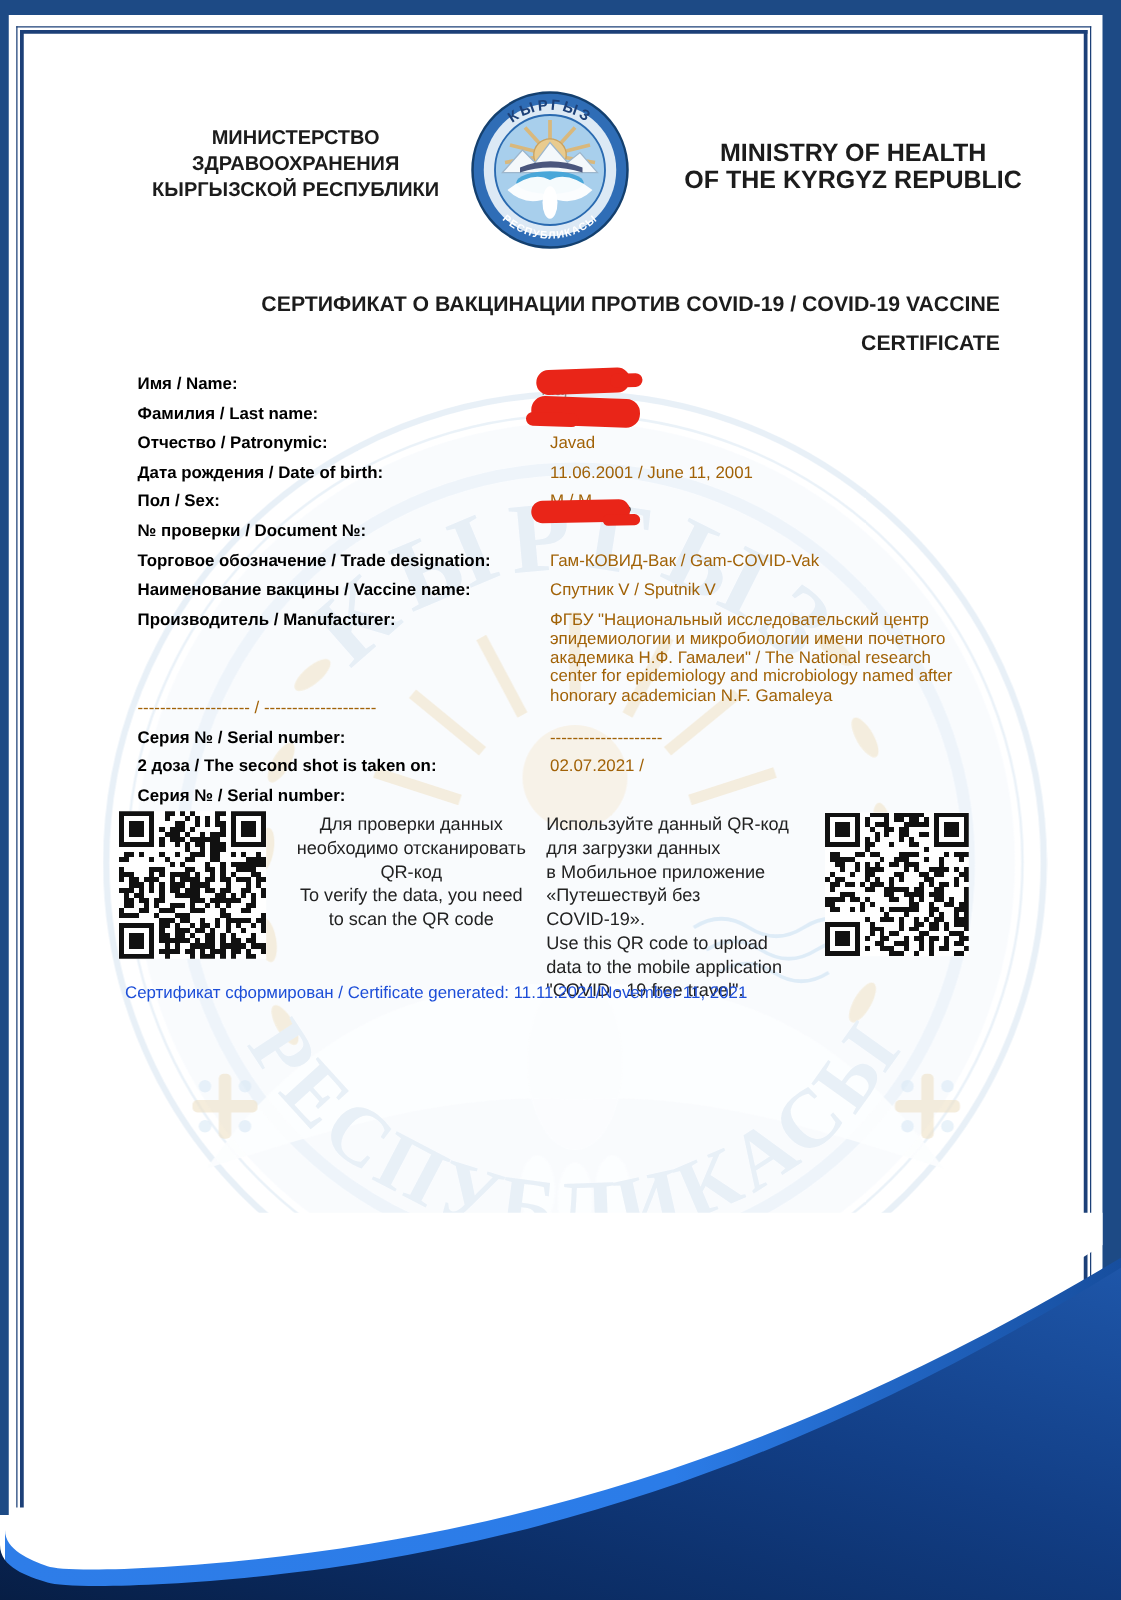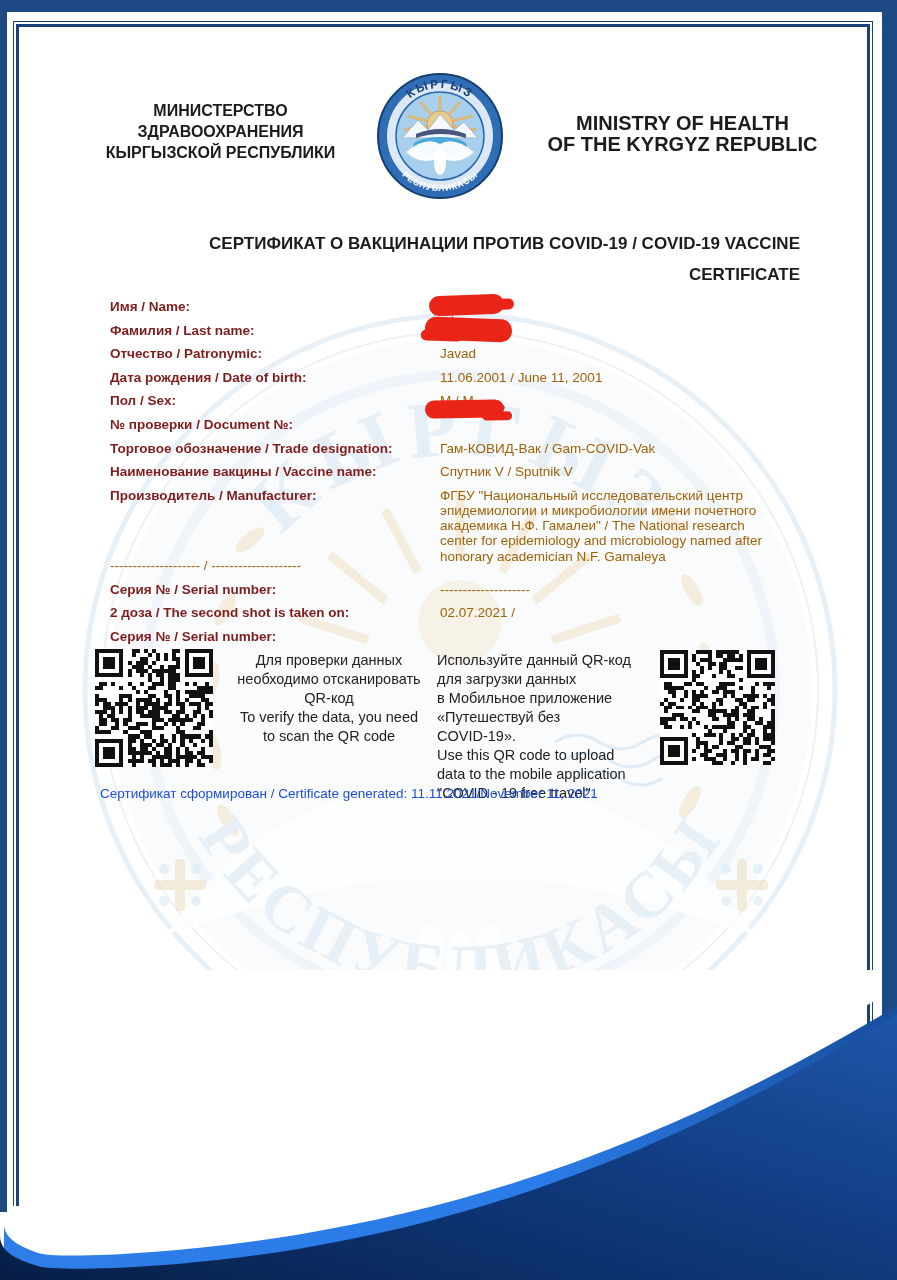--- a/index.html
+++ b/index.html
@@ -12,33 +12,33 @@
   .band-right{position:absolute;right:0;top:0;width:15px;height:1280px;background:#1d4a85;z-index:1;}
   .frame{position:absolute;left:13px;top:21px;width:858px;height:1184px;z-index:1;
          border-top:1px solid #1c4078;border-left:1px solid #1c4078;border-right:1px solid #1c4078;}
   .frame::after{content:"";position:absolute;left:2px;top:2px;right:2px;bottom:0;
          border-top:3px solid #1c4078;border-left:3px solid #1c4078;border-right:3px solid #1c4078;}
   
   .watermark{position:absolute;left:0;top:0;z-index:0;}
   .swoosh{position:absolute;left:0;top:970px;z-index:2;}
   .content{position:absolute;inset:0;z-index:4;}
   
-  .min-ru{position:absolute;left:88px;top:100px;width:265px;text-align:center;
+  .min-ru{position:absolute;left:104px;top:100px;width:265px;text-align:center;
           font-weight:bold;font-size:16px;line-height:21px;}
   .min-en{position:absolute;left:540px;top:113px;width:285px;text-align:center;
           font-weight:bold;font-size:20px;line-height:21px;}
   .emblem{position:absolute;left:376px;top:72px;}
   
   .title{position:absolute;left:100px;top:228px;width:700px;text-align:right;
          font-weight:bold;font-size:17px;line-height:31px;}
   
   .fields{position:absolute;left:110px;top:299px;width:700px;}
   .doses{position:absolute;left:110px;top:558px;width:700px;}
   .frow{display:flex;margin-bottom:8.4px;font-size:13.5px;line-height:15.2px;}
-  .lbl{width:330px;font-weight:bold;color:#7f1d1d;}
+  .lbl{width:330px;font-weight:bold;color:#000000;}
   .val{width:340px;color:#a16207;white-space:pre-wrap;}
   
   .redact{position:absolute;background:#e92518;border-radius:11px;z-index:6;}
   .redact::after{content:"";position:absolute;background:#e92518;border-radius:9px;}
   .r1{left:429px;top:295px;width:75px;height:20px;transform:rotate(-2deg);}
   .r1::after{right:-10px;top:5px;width:26px;height:11px;}
   .r2{left:425px;top:318px;width:87px;height:23px;transform:rotate(2deg);}
   .r2::after{left:-4px;top:13px;width:42px;height:11px;}
   .r3{left:425px;top:400px;width:79px;height:18px;transform:rotate(-1deg);}
   .r3::after{right:-8px;bottom:-3px;width:30px;height:9px;}

